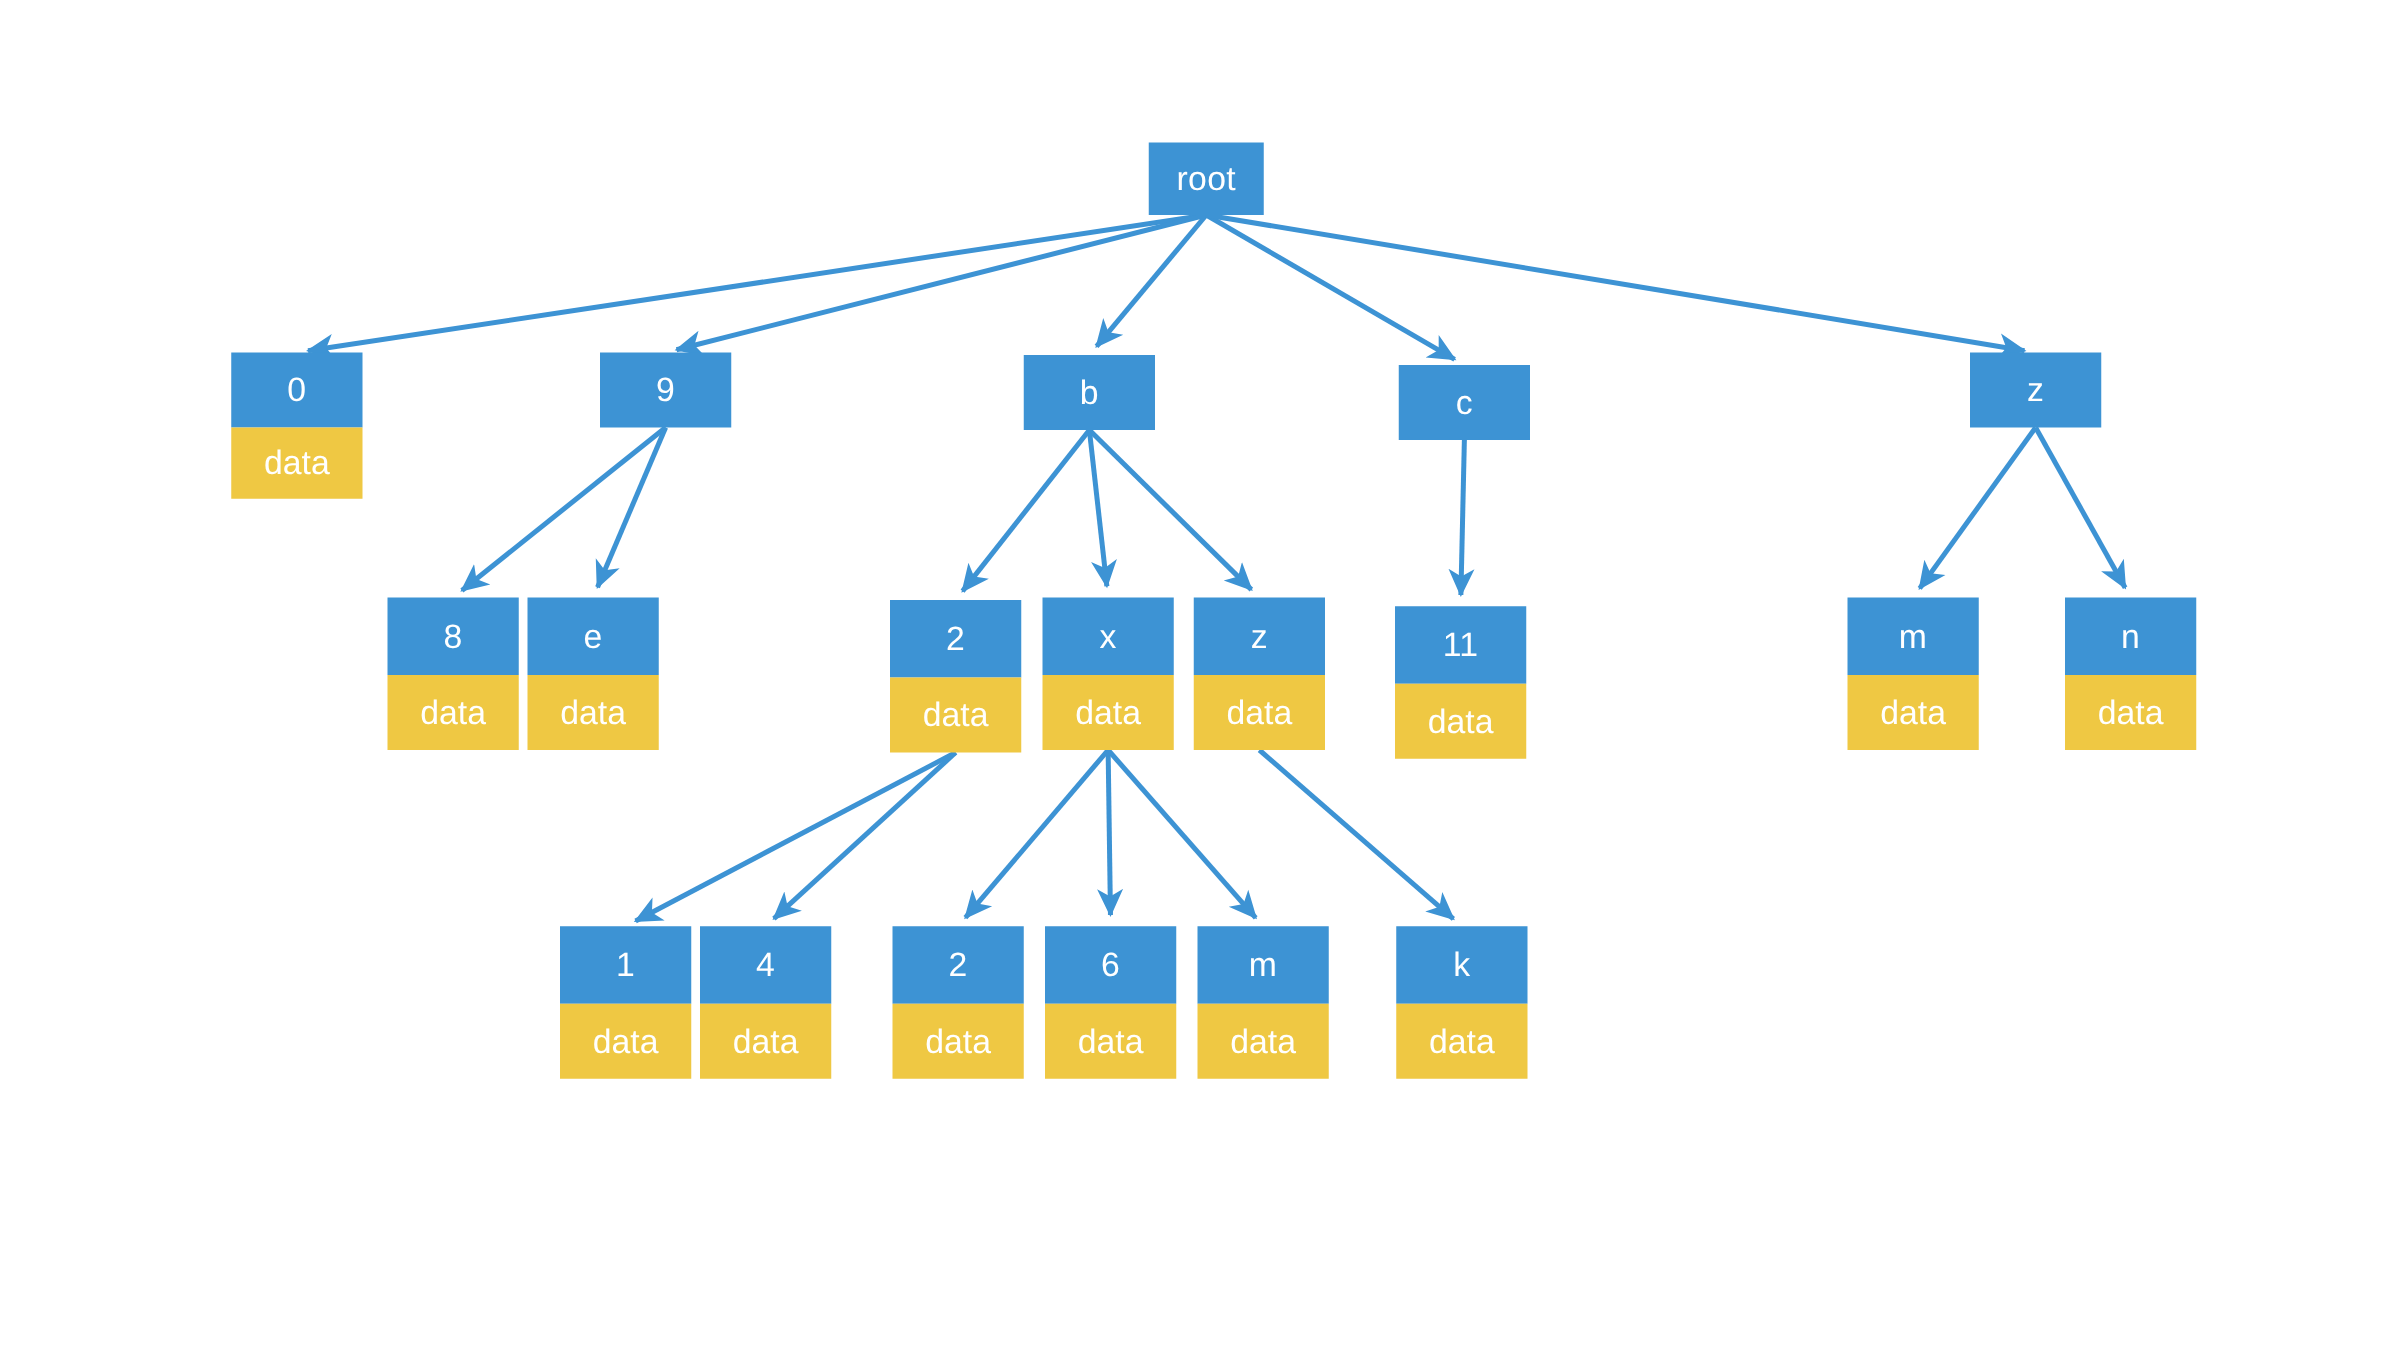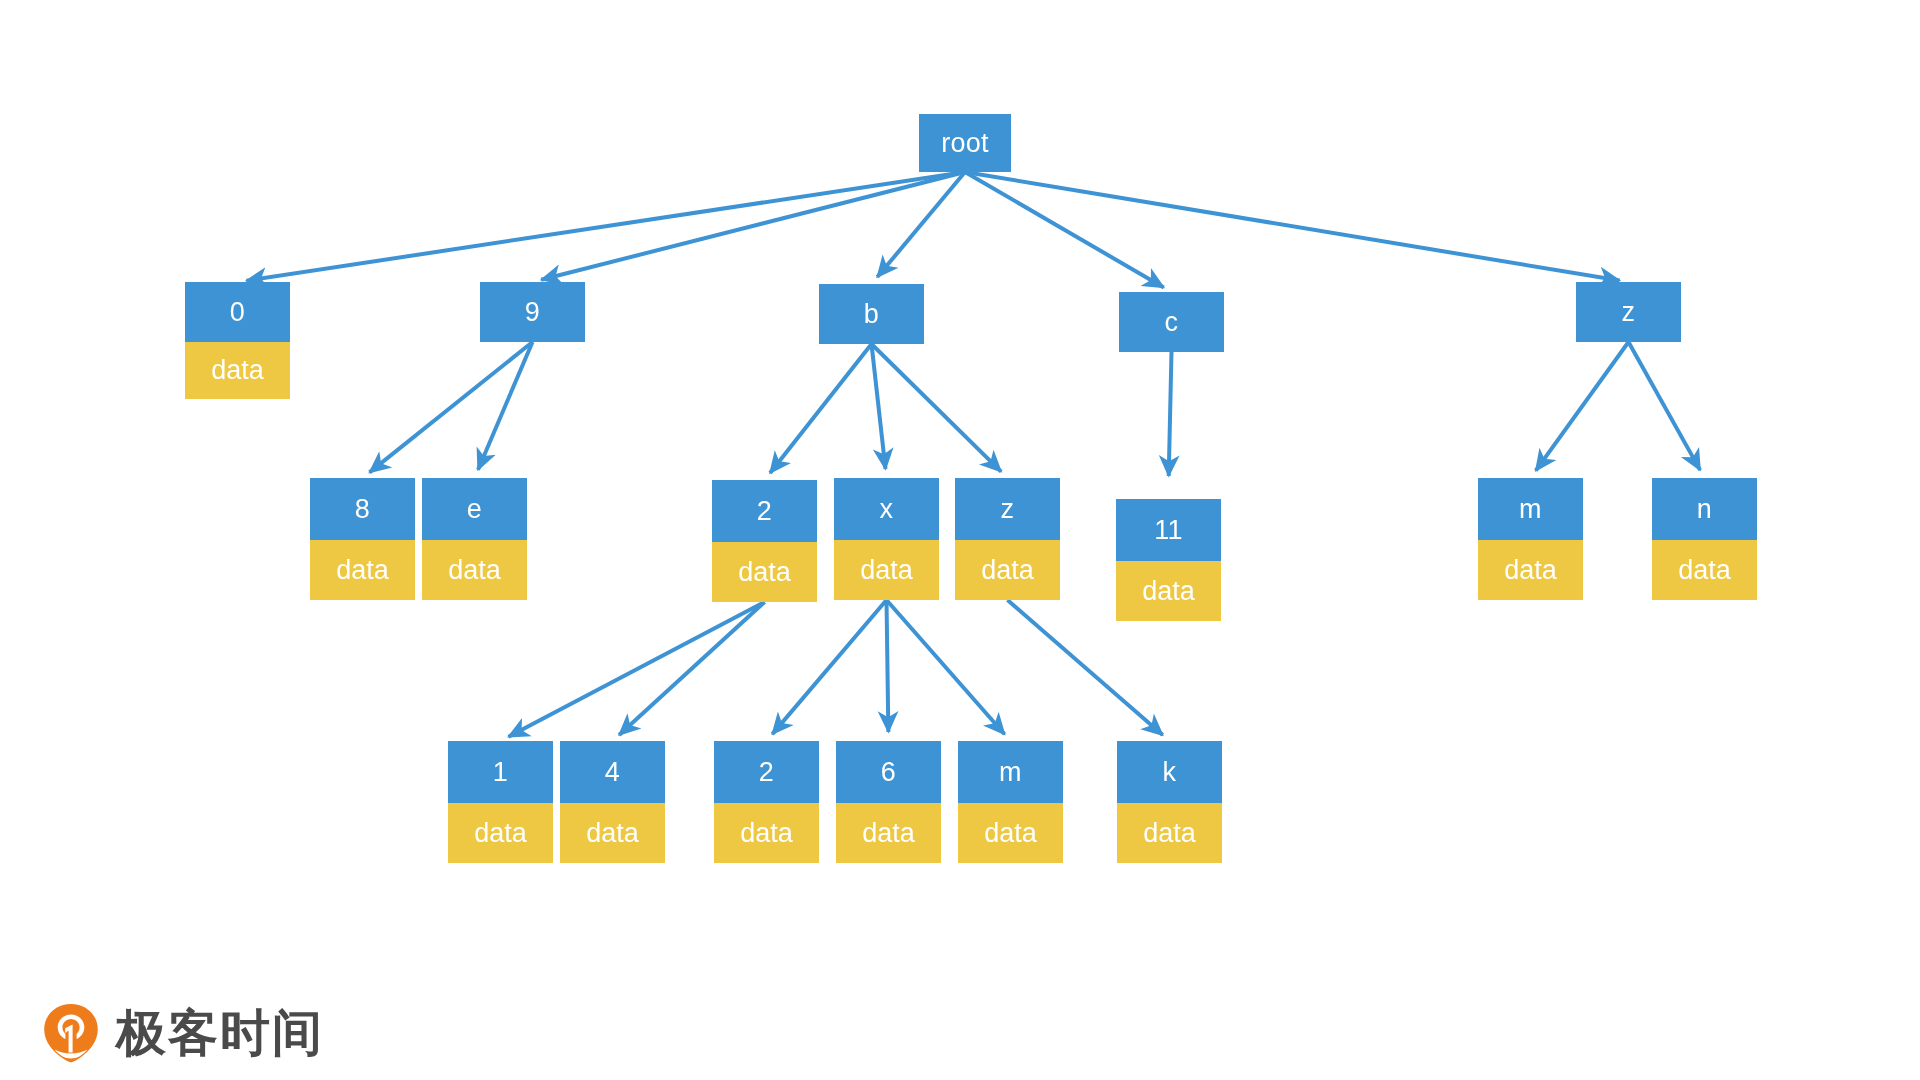--- a/index.html
+++ b/index.html
@@ -147,21 +147,21 @@
         <div class="node-data" style="height: 60px;">data</div>
       </div>
       <div class="node" style="left: 834px; top: 466px; width: 105px;">
         <div class="node-key" style="height: 62px;">x</div>
         <div class="node-data" style="height: 60px;">data</div>
       </div>
       <div class="node" style="left: 955px; top: 466px; width: 105px;">
         <div class="node-key" style="height: 62px;">z</div>
         <div class="node-data" style="height: 60px;">data</div>
       </div>
-      <div class="node" style="left: 1116px; top: 473px; width: 105px; margin-top: 14px;">
+      <div class="node" style="left: 1116px; top: 473px; width: 105px;">
         <div class="node-key" style="height: 62px;">11</div>
         <div class="node-data" style="height: 60px;">data</div>
       </div>
       <div class="node" style="left: 1478px; top: 466px; width: 105px;">
         <div class="node-key" style="height: 62px;">m</div>
         <div class="node-data" style="height: 60px;">data</div>
       </div>
       <div class="node" style="left: 1652px; top: 466px; width: 105px;">
         <div class="node-key" style="height: 62px;">n</div>
         <div class="node-data" style="height: 60px;">data</div>
@@ -185,31 +185,14 @@
       <div class="node" style="left: 958px; top: 729px; width: 105px;">
         <div class="node-key" style="height: 62px;">m</div>
         <div class="node-data" style="height: 60px;">data</div>
       </div>
       <div class="node" style="left: 1117px; top: 729px; width: 105px;">
         <div class="node-key" style="height: 62px;">k</div>
         <div class="node-data" style="height: 60px;">data</div>
       </div>
     </div>
 
-  <div id="logo">
-    <span class="logo-mark">
-      <svg width="58" height="62" viewBox="0 0 58 62">
-        <path d="M29 2 C13.6 2 2.2 13.2 2.2 27.4 C2.2 38.4 9.6 48.6 19.6 55.4
-                 C23.2 57.9 26.6 59.6 29 60.6 C31.4 59.6 34.8 57.9 38.4 55.4
-                 C48.4 48.6 55.8 38.4 55.8 27.4 C55.8 13.2 44.4 2 29 2 Z" fill="#ef7c1b"></path>
-        <path d="M29 12.5 C21.6 12.5 15.7 18.2 15.7 25.3 C15.7 30.6 18.9 35.1 23.4 37.1
-                 L23.4 31.9 C21.6 30.5 20.4 28.1 20.4 25.3 C20.4 20.7 24.2 17 29 17
-                 C33.8 17 37.6 20.7 37.6 25.3 C37.6 28.1 36.4 30.5 34.6 31.9
-                 L34.6 37.1 C39.1 35.1 42.3 30.6 42.3 25.3 C42.3 18.2 36.4 12.5 29 12.5 Z" fill="#ffffff"></path>
-        <path d="M30.6 22.4 L30.6 50.5 L26.6 50.5 L26.6 28.6 L23.2 31.1 L23.2 26.3 Z" fill="#ffffff"></path>
-        <path d="M12.5 47.5 C17.2 53.2 22.8 56.5 29 56.5 C35.2 56.5 40.8 53.2 45.5 47.5
-                 C40.6 50.2 35 51.6 29 51.6 C23 51.6 17.4 50.2 12.5 47.5 Z" fill="#ffffff"></path>
-      </svg>
-    </span>
-    <span class="logo-text">极客时间</span>
-  </div>
 
 </div>
 
 </body></html>

